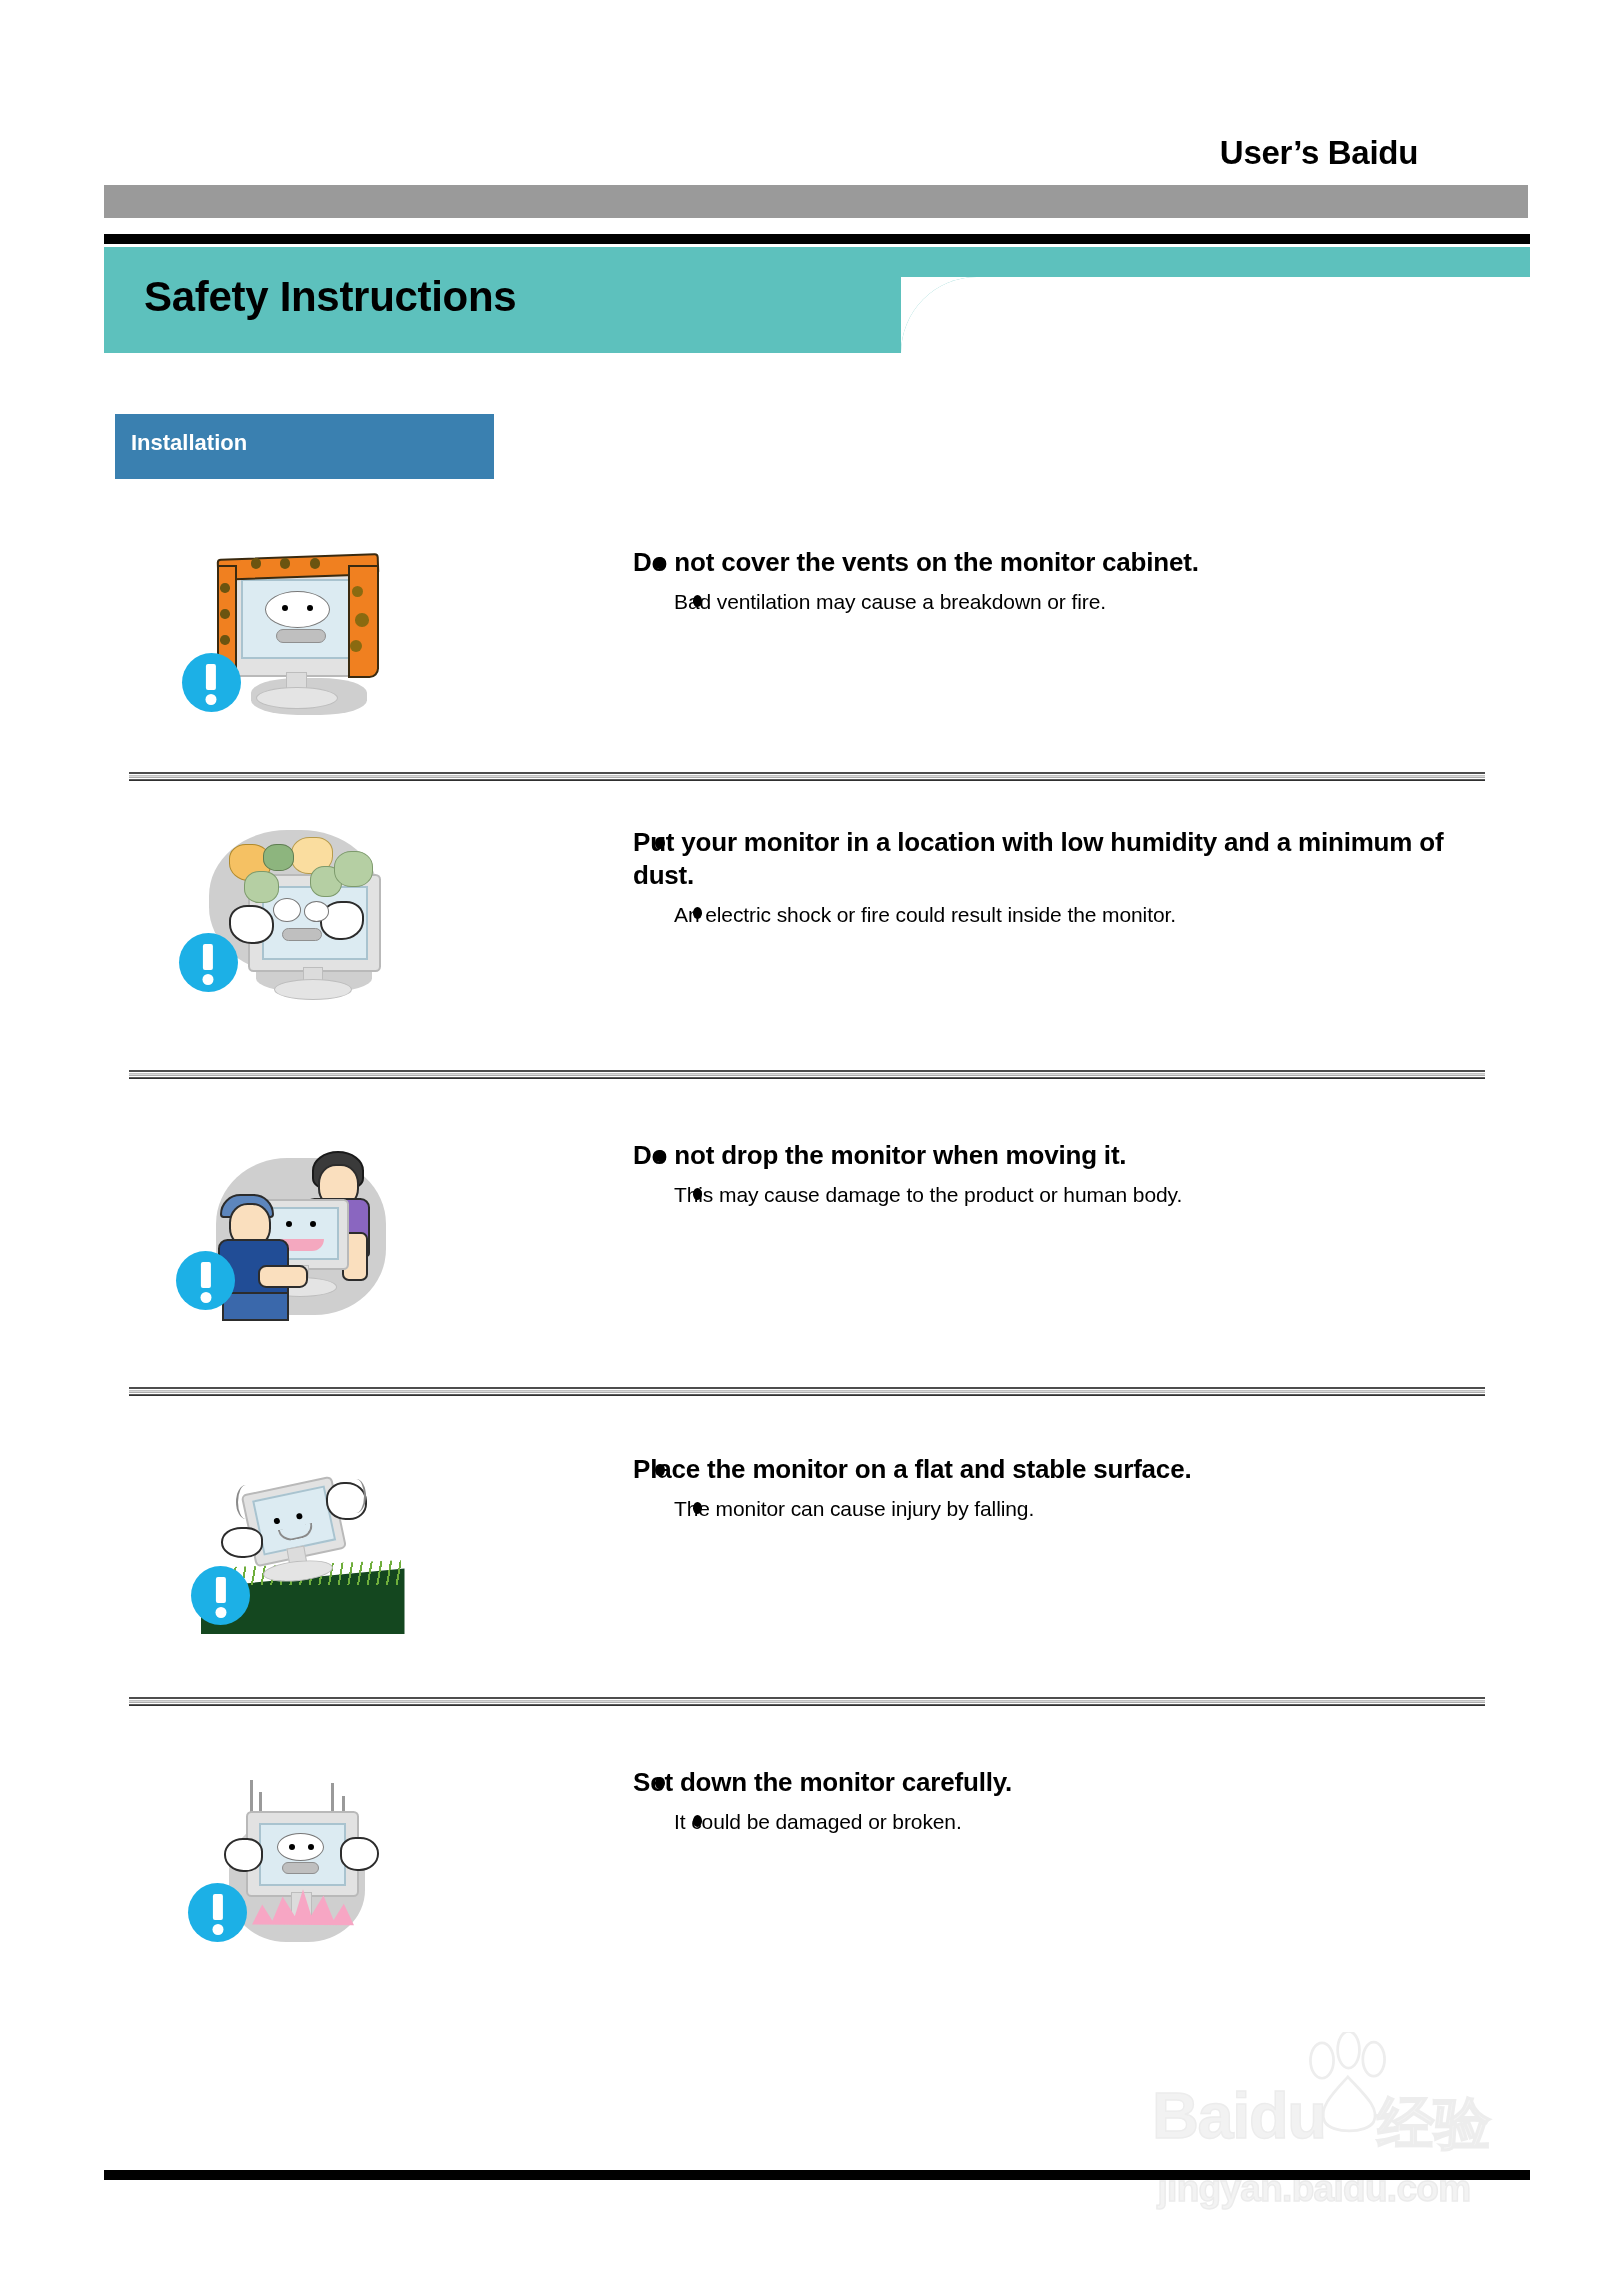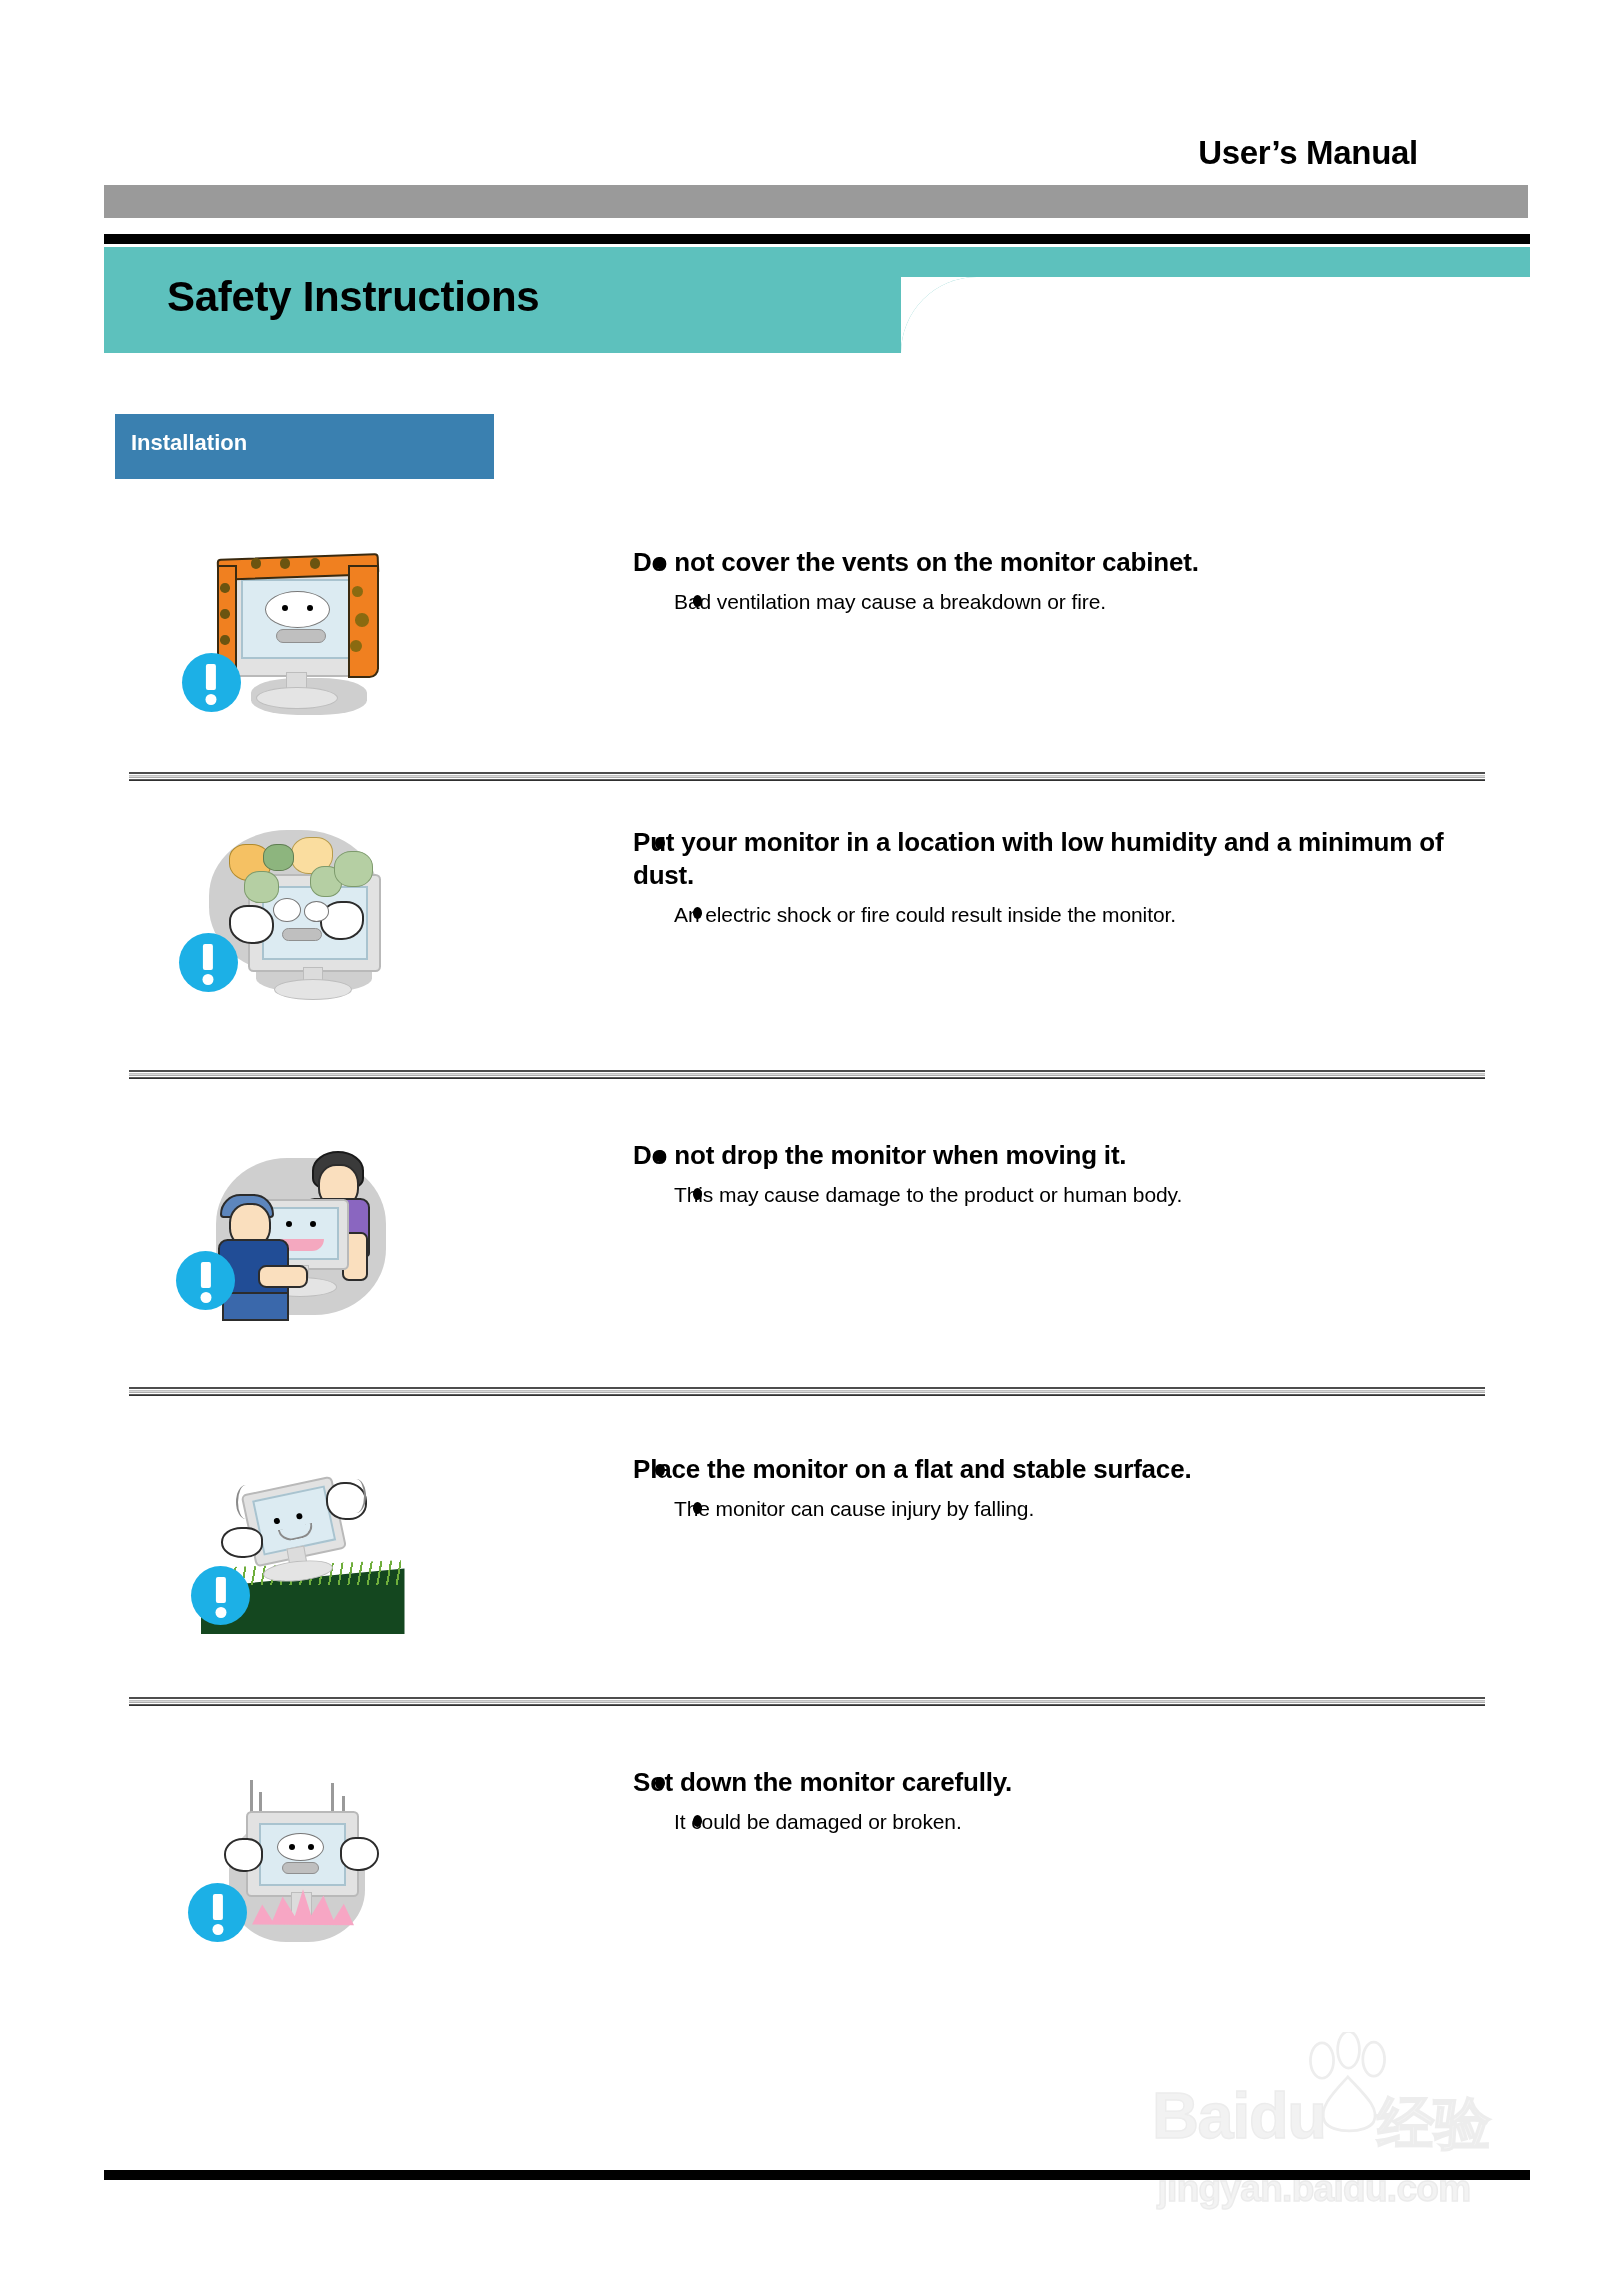--- a/index.html
+++ b/index.html
@@ -81,21 +81,21 @@
     position: absolute;
     left: 0;
     top: 0;
     width: 89px;
     height: 76px;
     background: #ffffff;
     border-top-left-radius: 80px;
   }
   .page-title {
     position: absolute;
-    left: 167px;
+    left: 144px;
     top: 273px;
     font-size: 42px;
     font-weight: bold;
     color: #000000;
     letter-spacing: -0.3px;
     white-space: nowrap;
   }
 
   
   .section-chip {
@@ -326,21 +326,21 @@
     background: #bfbfbf;
     border: 1.4px solid #8f8f8f;
     border-radius: 9.5px;
   }
 </style>
 </head>
 <body>
 
 <div class="page">
 
-  <div class="manual-title">User’s Manual</div>
+  <div class="manual-title">User’s Baidu</div>
 
   <div class="gray-bar"></div>
   <div class="black-rule-top"></div>
 
   <div class="teal-strip"></div>
   <div class="teal-block"></div>
   <div class="teal-notch"></div>
   <div class="page-title">Safety Instructions</div>
 
   <div class="section-chip"></div>

